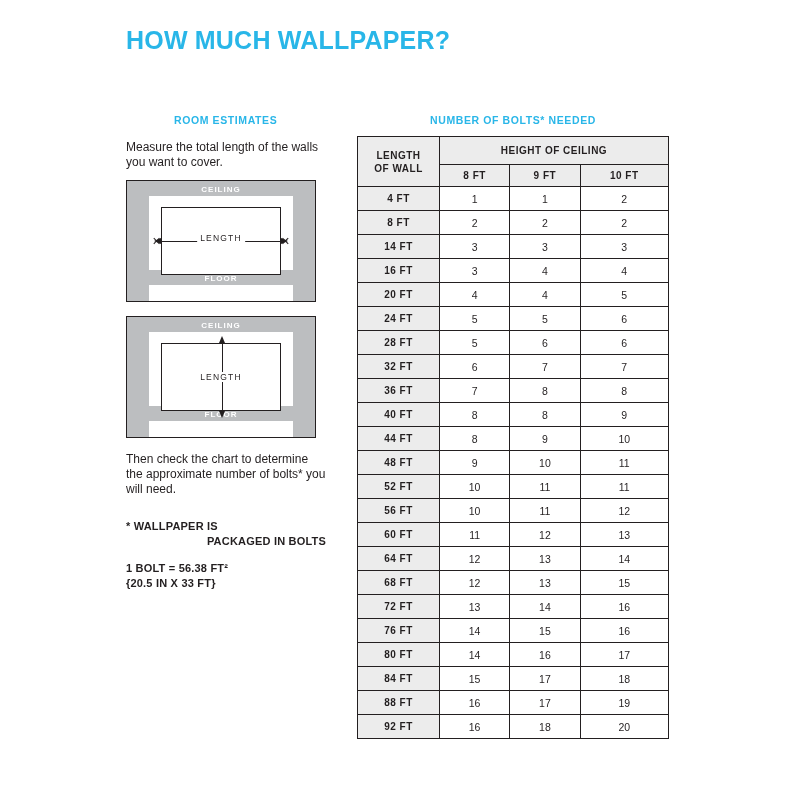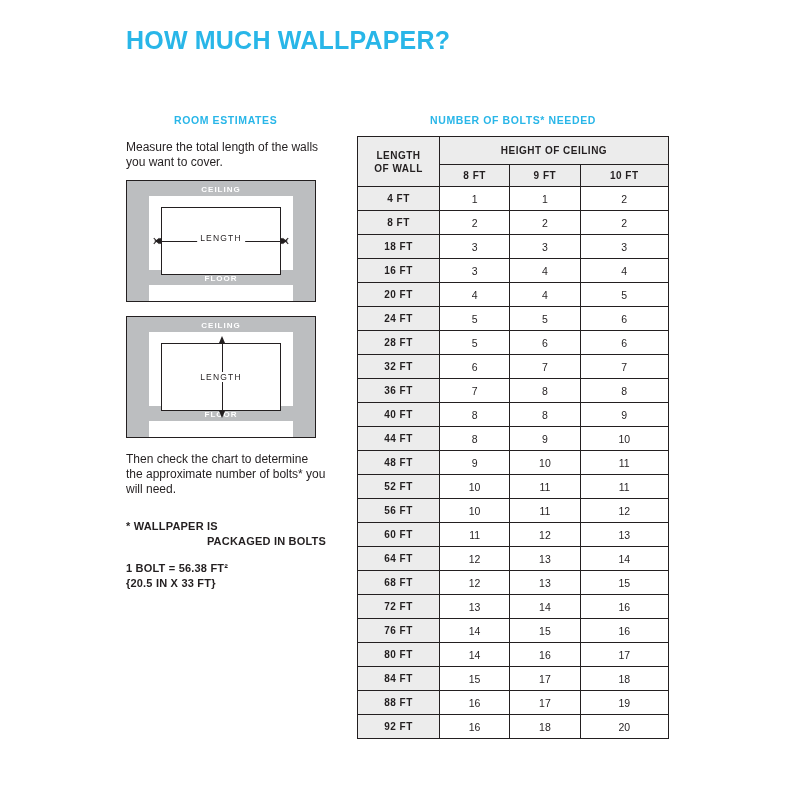--- a/index.html
+++ b/index.html
@@ -298,21 +298,21 @@
           <td>1</td>
           <td>2</td>
         </tr>
         <tr>
           <th>8 FT</th>
           <td>2</td>
           <td>2</td>
           <td>2</td>
         </tr>
         <tr>
-          <th>18 FT</th>
+          <th>14 FT</th>
           <td>3</td>
           <td>3</td>
           <td>3</td>
         </tr>
         <tr>
           <th>16 FT</th>
           <td>3</td>
           <td>4</td>
           <td>4</td>
         </tr>

